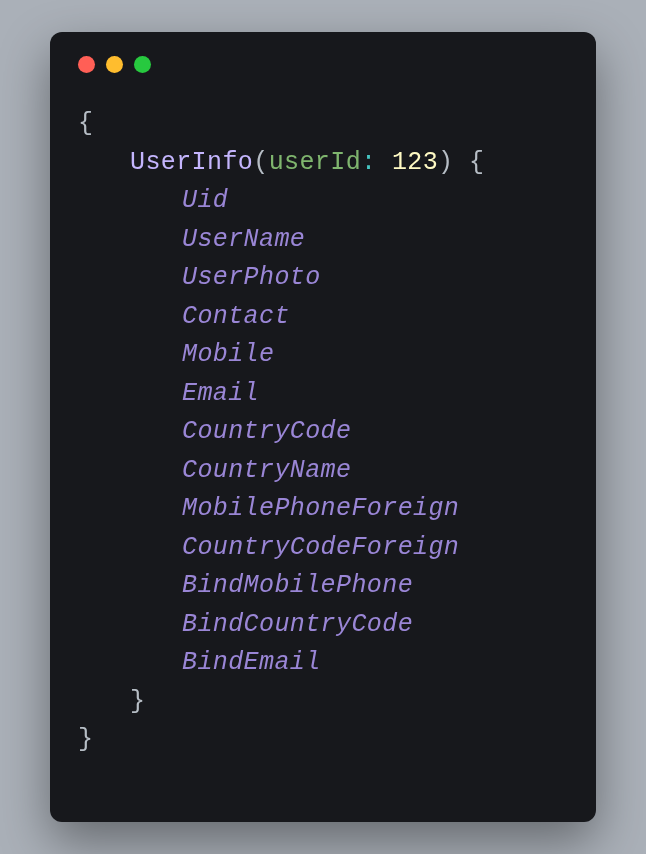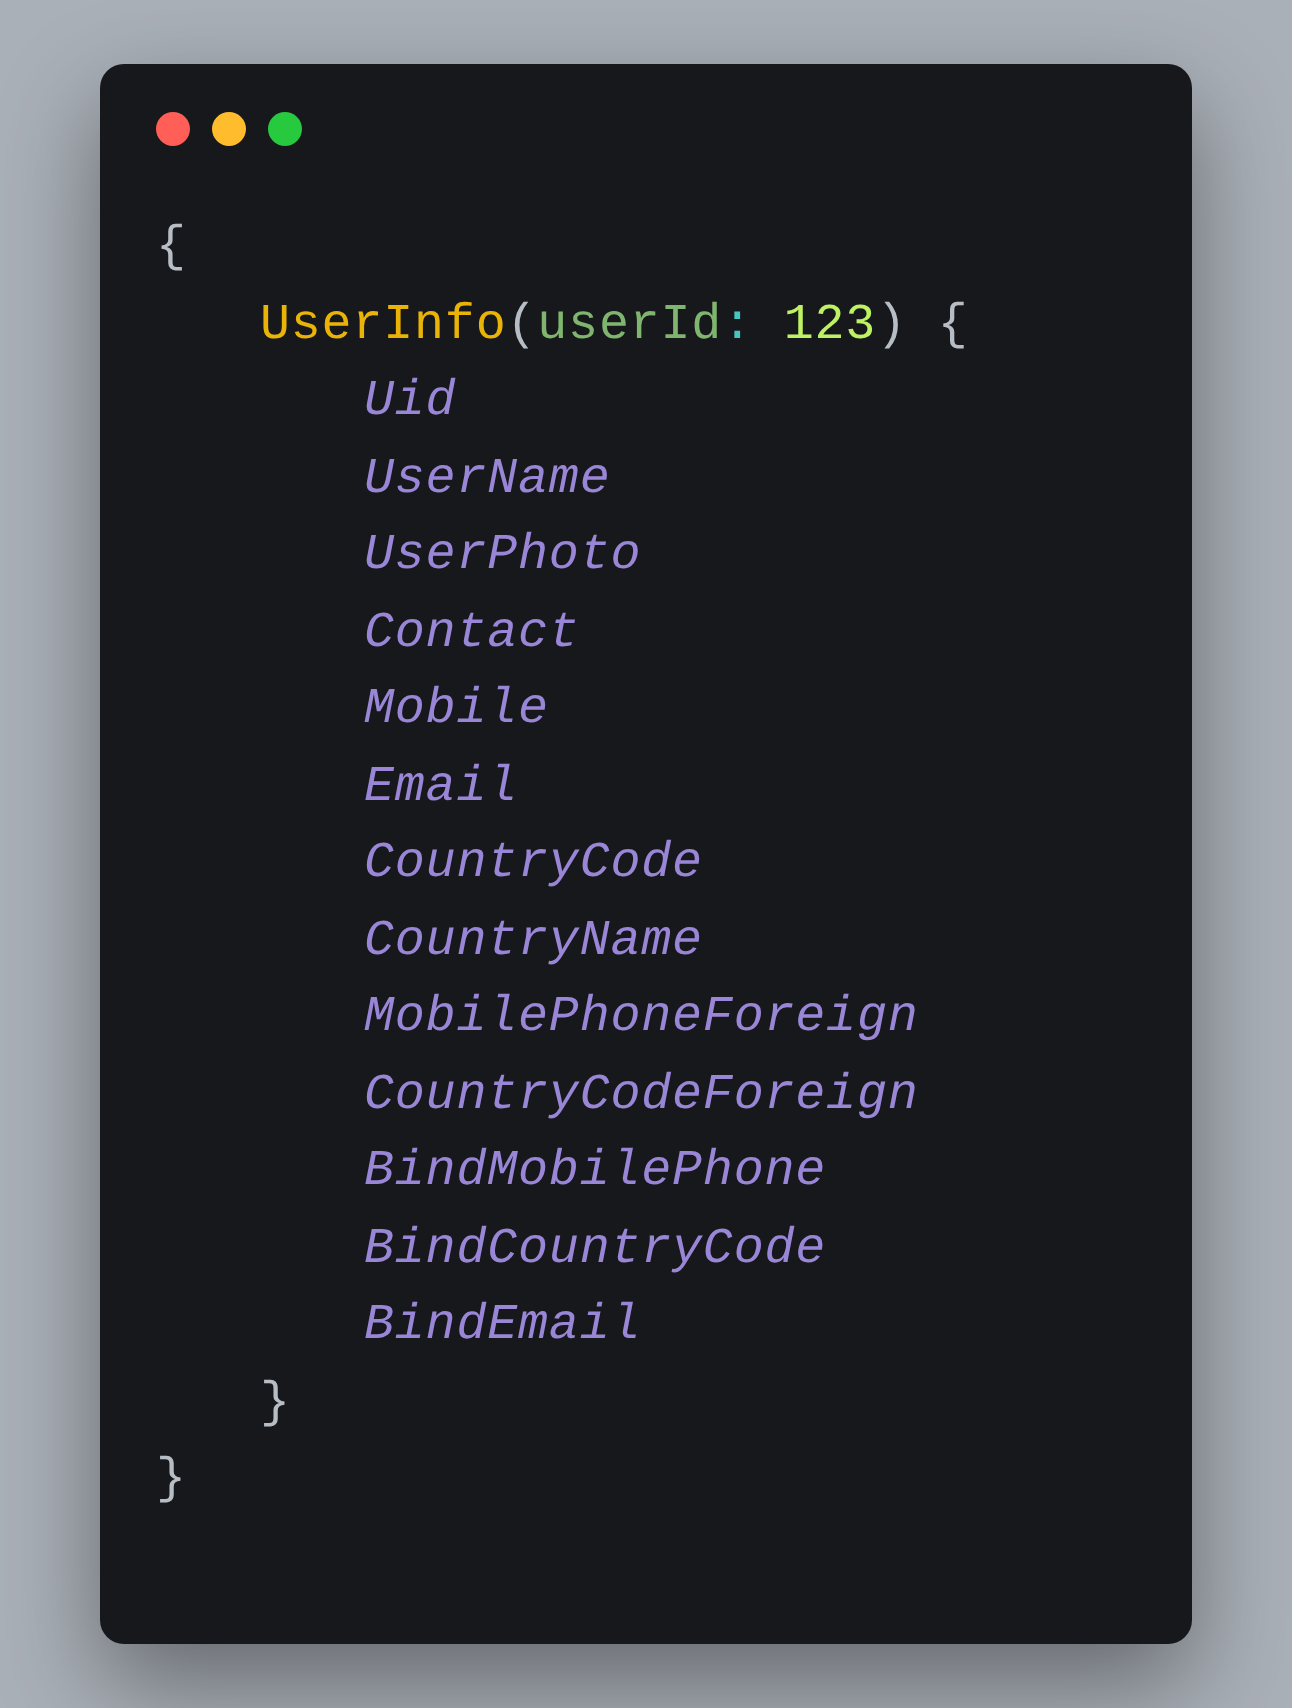--- a/index.html
+++ b/index.html
@@ -35,24 +35,24 @@
     .light.yellow { background: #ffbd2e; }
     .light.green { background: #27c93f; }
     .code {
       font-size: 25px;
       line-height: 1.54;
       white-space: pre;
       color: #c8ccd4;
       letter-spacing: 0.4px;
     }
     .tok-punc { color: #b6bdc5; }
-    .tok-call { color: #eab308; }
+    .tok-call { color: #c4b5fd; }
     .tok-param { color: #7fb56e; margin-top: 20px; }
     .tok-colon { color: #46c6c2; }
-    .tok-num { color: #bef264; }
+    .tok-num { color: #fef9c3; }
     .tok-field { color: #9a86d6; font-style: italic; }
     .indent1 { padding-left: 52px; display: inline-block; }
     .indent2 { padding-left: 104px; display: inline-block; }
     .line { display: block; }
   </style>
 </head>
 <body>
 
 <div class="window">
   <div class="traffic-lights">

